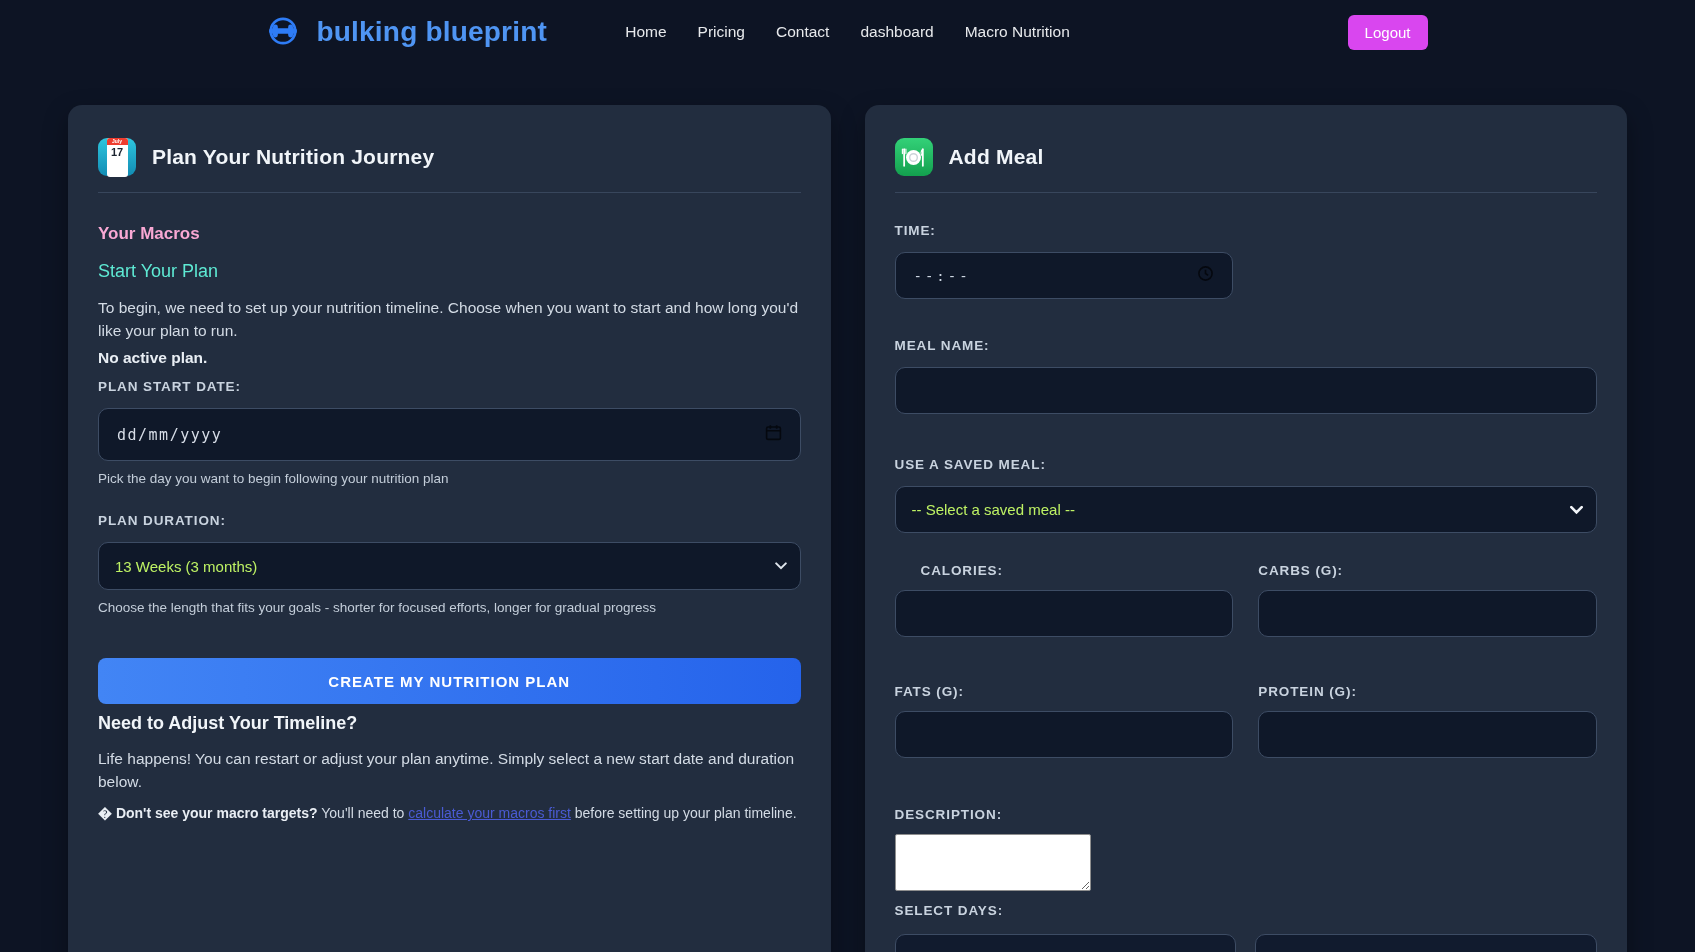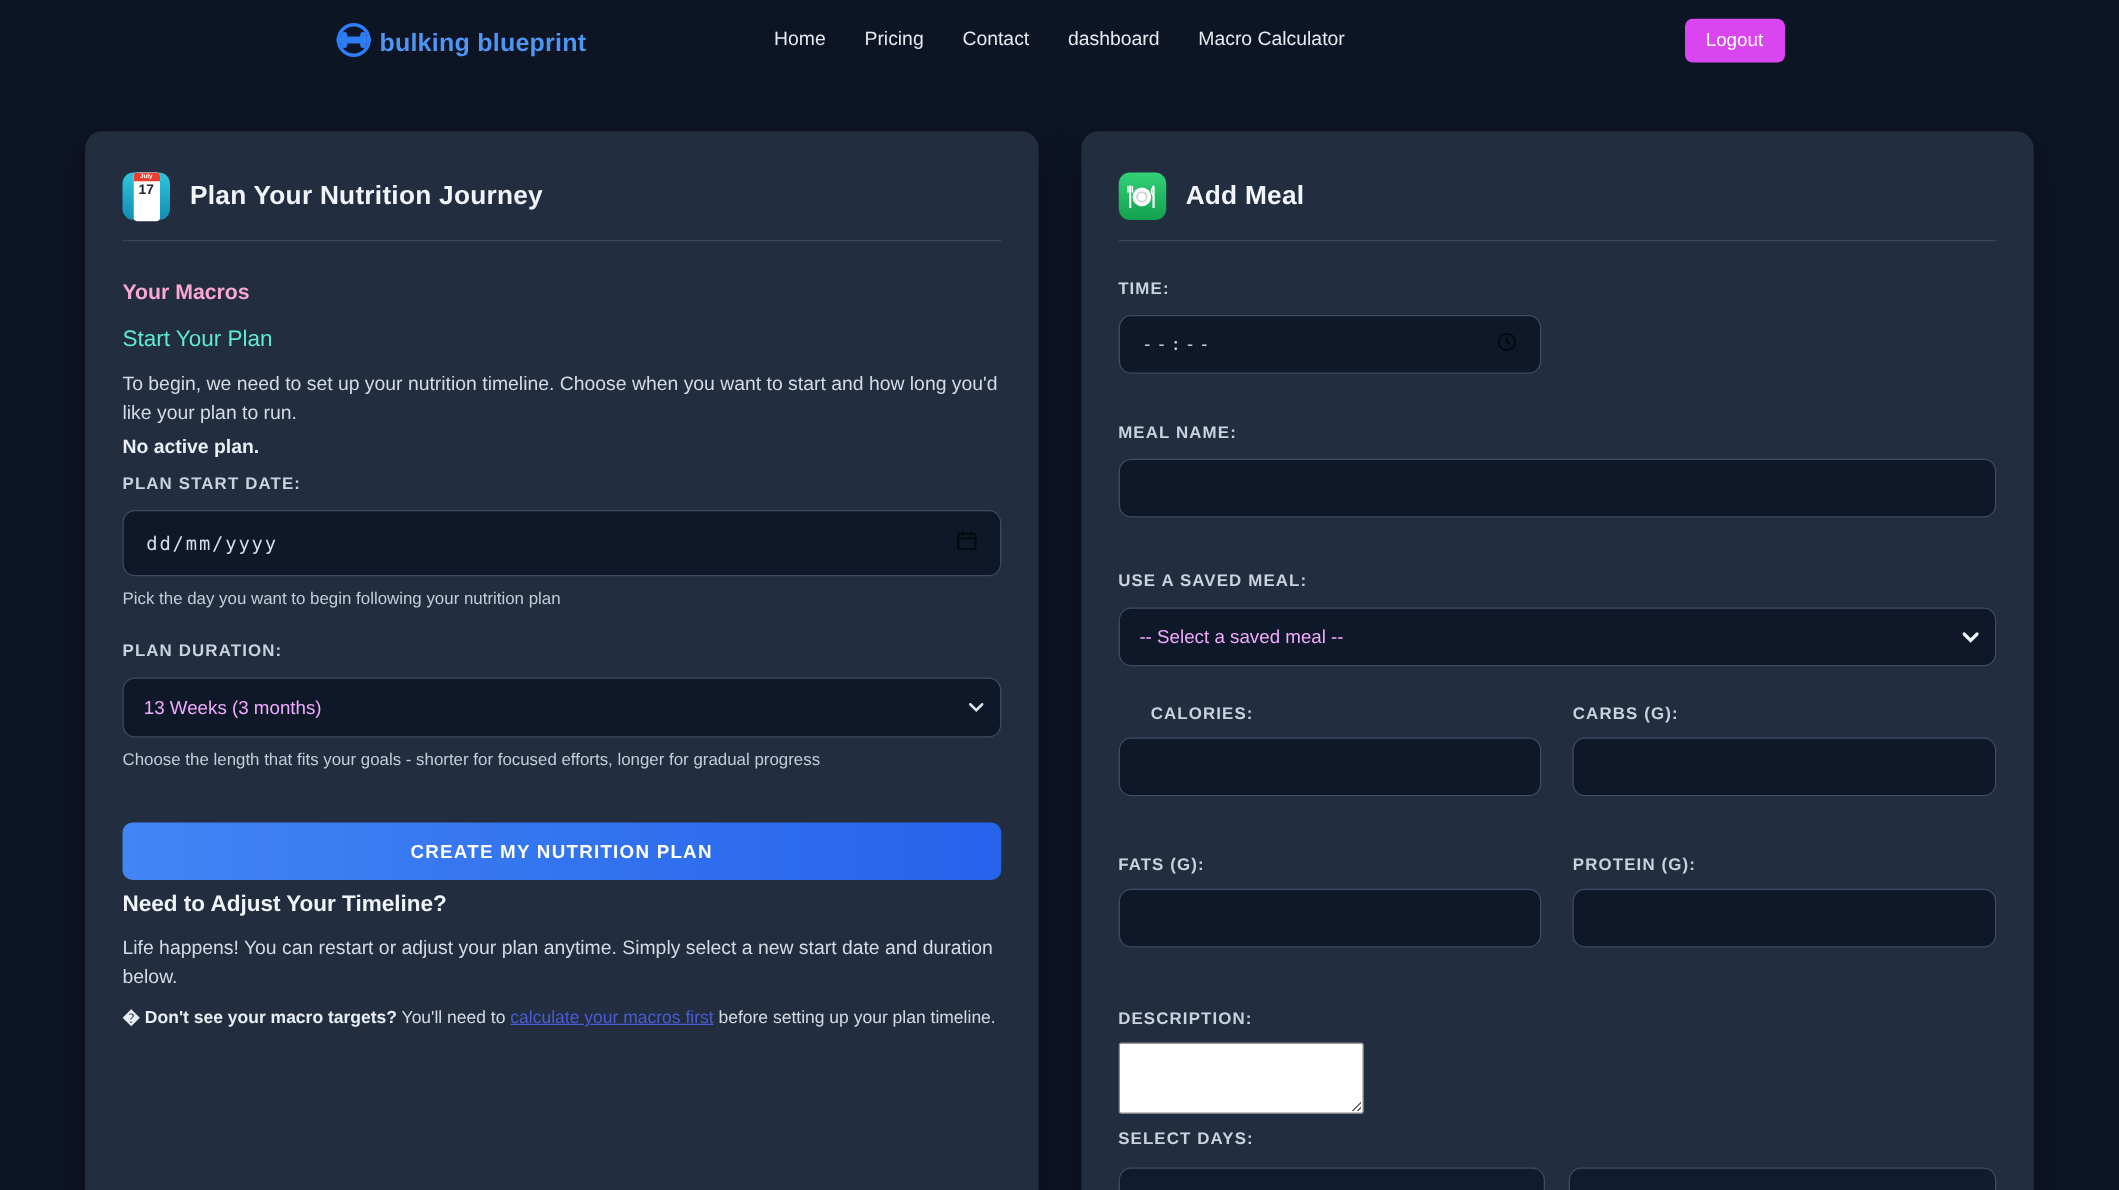--- a/index.html
+++ b/index.html
@@ -8,22 +8,22 @@
     width:1695px; height:952px; overflow:hidden;
     background:#0d1424; color:#d3dbe5;
     font-family:"Liberation Sans", sans-serif;
   }
   
   header { height:64px; }
   .header-inner {
     max-width:1160px; margin:0 auto; height:100%;
     display:flex; align-items:center; justify-content:space-between; position:relative;
   }
-  .logo { display:flex; align-items:flex-end; gap:6px; text-decoration:none;
-          color:#4f95f3; font-size:20px; font-weight:bold; letter-spacing:.2px; }
+  .logo { display:flex; align-items:flex-start; gap:19px; text-decoration:none;
+          color:#4f95f3; font-size:28px; font-weight:bold; letter-spacing:.2px; }
   .logo svg { display:block; }
   nav.mainnav { position:absolute; left:50%; transform:translateX(-50%);
     display:flex; gap:31px; align-items:center; }
   nav.mainnav a { color:#e7e9ec; font-size:15.5px; text-decoration:none; }
   .logout-btn { background:#d946ef; color:#fff; border:none; border-radius:6px;
     padding:9px 17px; font-size:15px; font-family:inherit; cursor:pointer; }
   
   main { display:flex; gap:34px; padding:0 68px; margin-top:41px; align-items:stretch; }
   .card { flex:1; background:#222d3f; border-radius:14px; padding:33px 30px 40px;
           box-shadow:0 10px 24px rgba(0,0,0,.35); }
@@ -48,21 +48,21 @@
   
   .finput { height:53px; background:#0f1829; border:1px solid #3d4c64; border-radius:10px;
     display:flex; align-items:center; justify-content:space-between; padding:0 18px; cursor:text; }
   .finput.h47 { height:47px; }
   .date-ph { font-family:"DejaVu Sans Mono", monospace; font-size:15px; color:#d8dee8; letter-spacing:1.5px; }
   .time-ph { font-family:"DejaVu Sans Mono", monospace; font-size:14px; color:#cdd6e2; letter-spacing:3px; }
   .selwrap { position:relative; }
   select.fselect {
     width:100%; height:48px; appearance:none; -webkit-appearance:none;
     background:#0f1829; border:1px solid #3d4c64; border-radius:10px;
-    color:#f0abfc; font-size:15px; font-family:inherit; padding:0 34px 0 16px; cursor:pointer;
+    color:#bef264; font-size:15px; font-family:inherit; padding:0 34px 0 16px; cursor:pointer;
   }
   select.fselect.h47 { height:47px; }
   .chev { position:absolute; right:14px; top:50%; transform:translateY(-50%); pointer-events:none; line-height:0; }
   input.tinput {
     width:100%; height:47px; background:#0f1829; border:1px solid #3d4c64; border-radius:10px;
     color:#e4e9f0; font-size:15px; font-family:inherit; padding:0 16px; outline:none;
   }
   .cta {
     width:100%; height:46px; border:none; border-radius:8px; cursor:pointer;
     background:linear-gradient(90deg,#4285f5,#2563eb);
@@ -103,21 +103,21 @@
           <rect x="18.8" y="8" width="4.6" height="12" rx="2.2" fill="#2e7cf6"></rect>
         </svg>
       </span>
       <span>bulking blueprint</span>
     </a>
     <nav class="mainnav">
       <a href="#">Home</a>
       <a href="#">Pricing</a>
       <a href="#">Contact</a>
       <a href="#">dashboard</a>
-      <a href="#">Macro Calculator</a>
+      <a href="#">Macro Nutrition</a>
     </nav>
     <button class="logout-btn">Logout</button>
   </div>
 </header>
 
 <main>
 
   <section class="card">
     <div class="card-head">
       <div class="app-icon cal">

